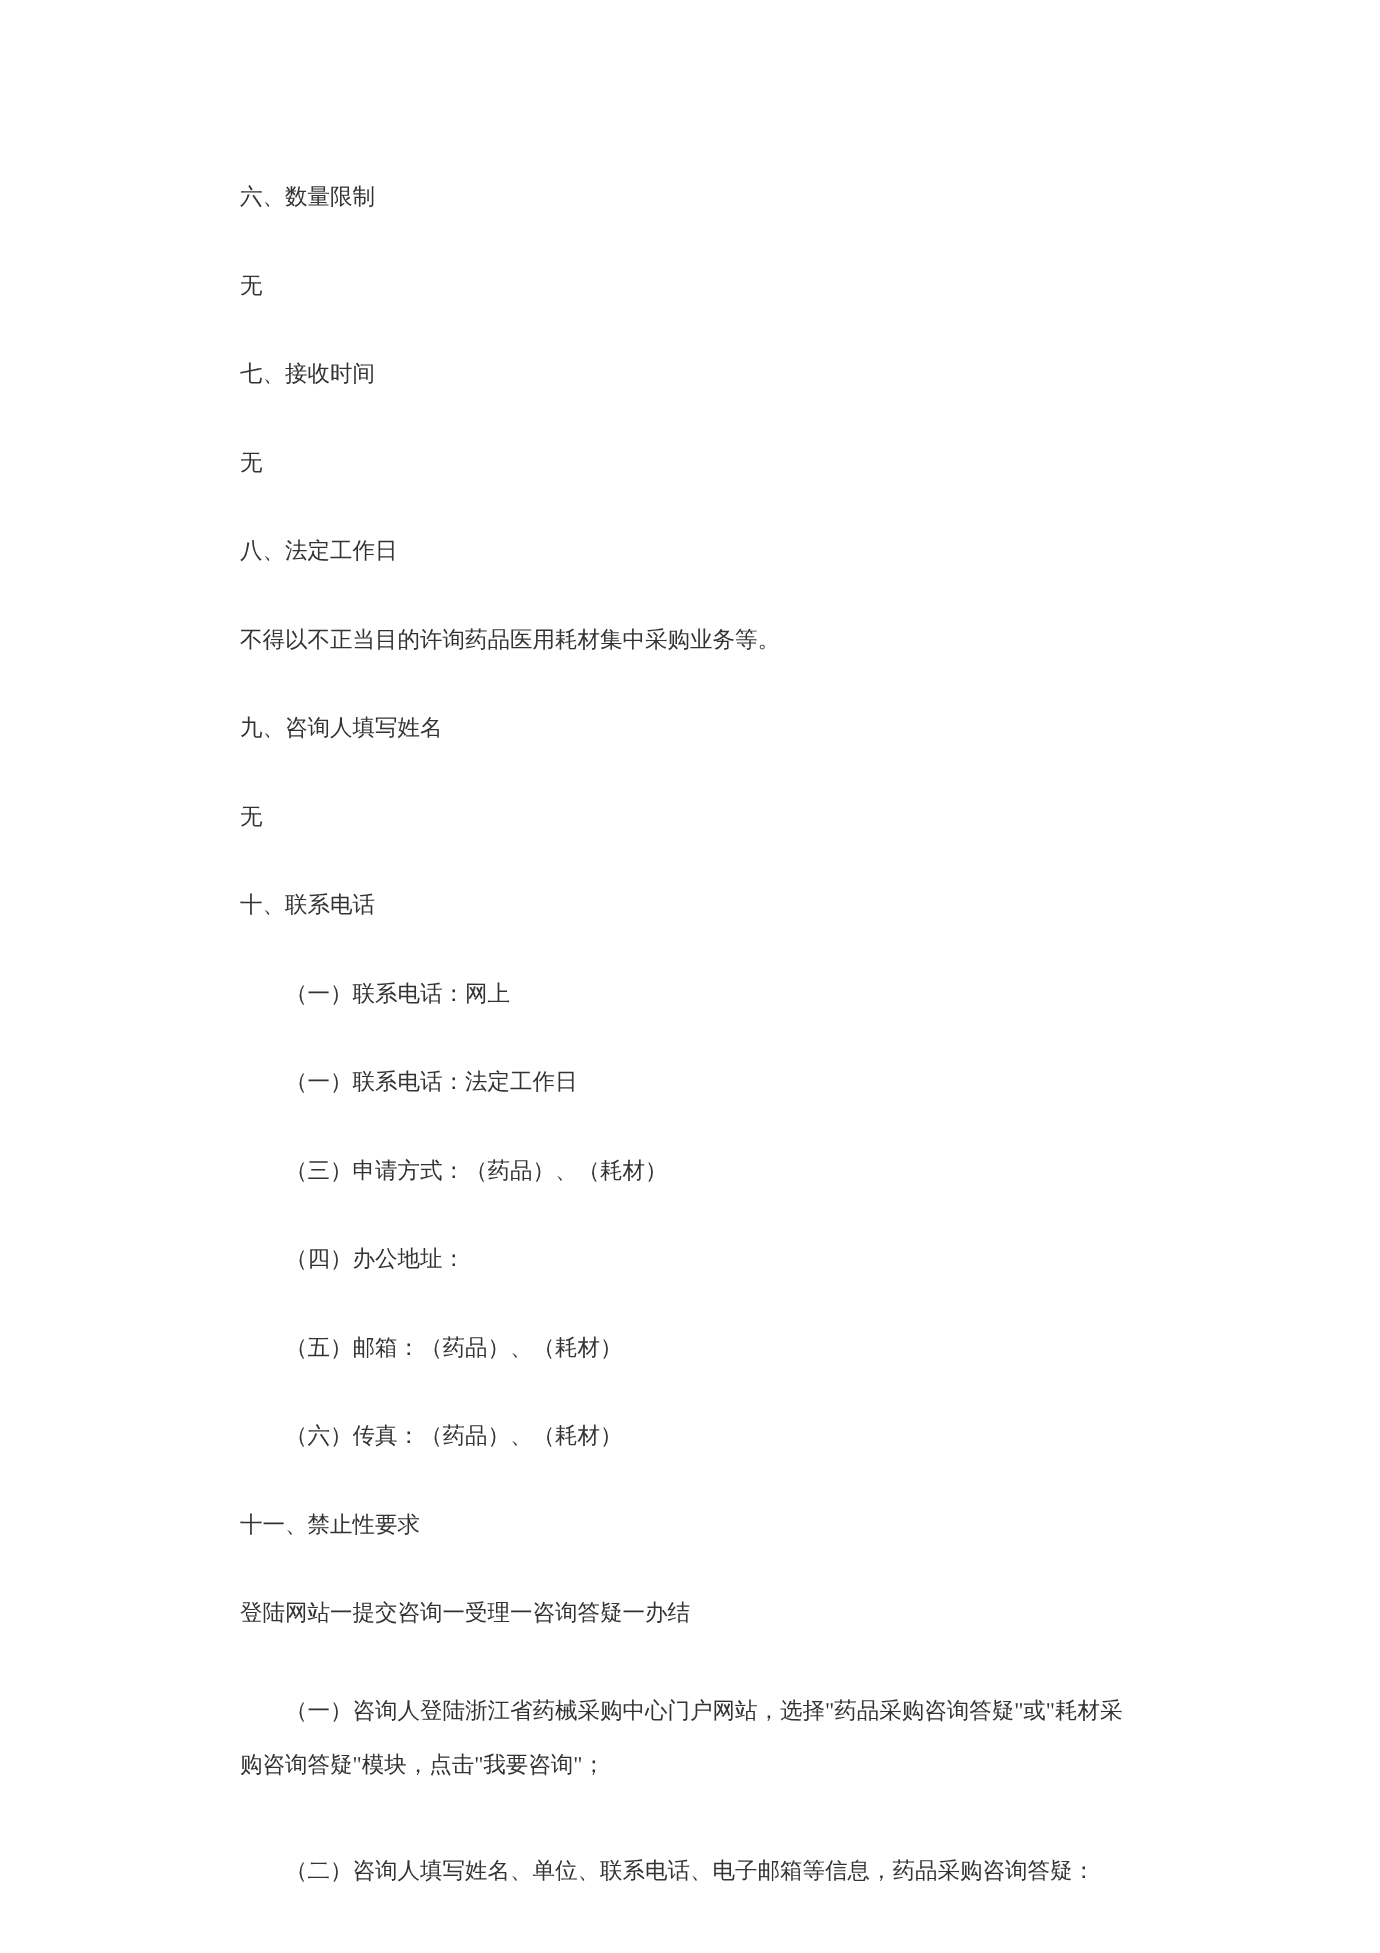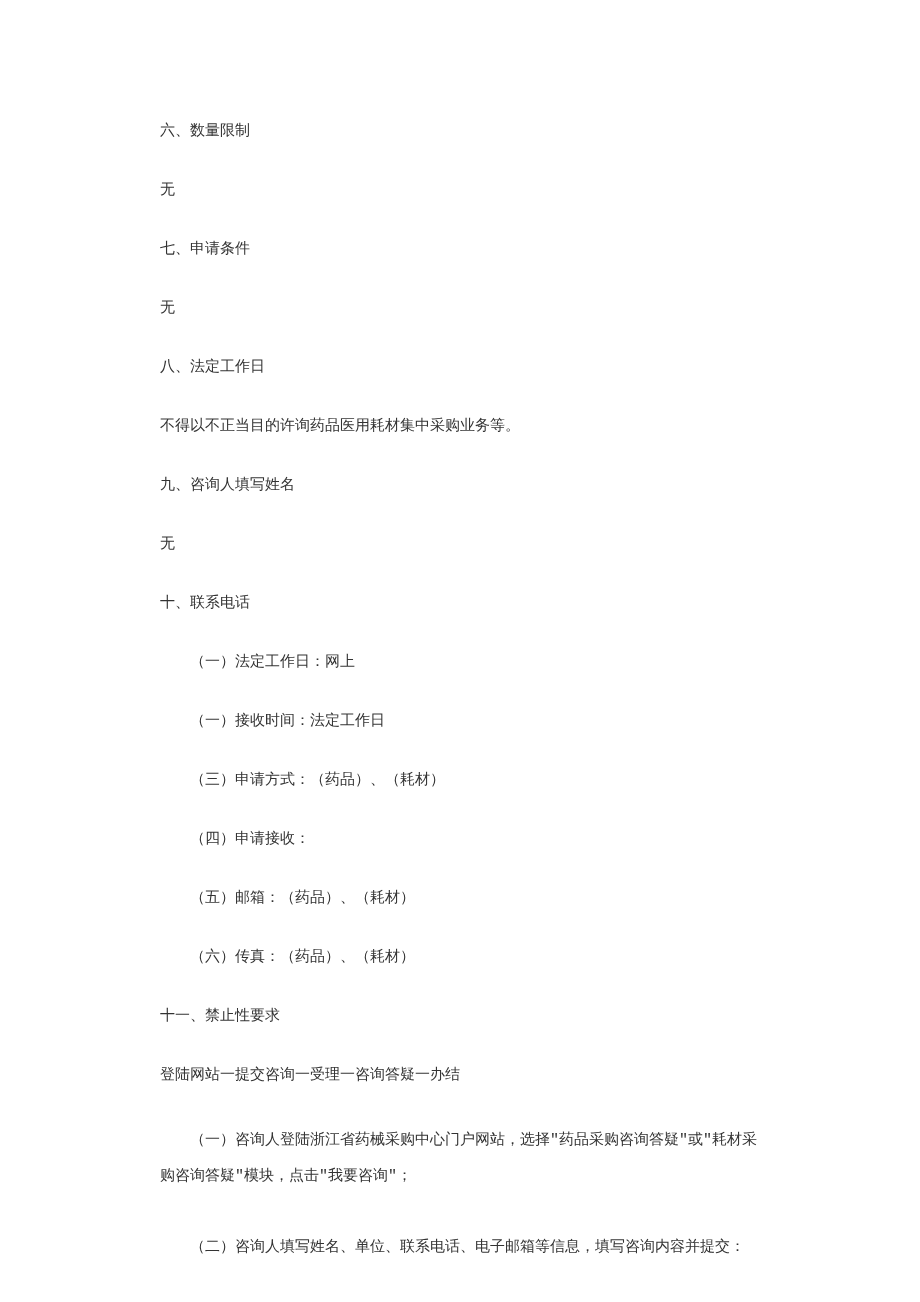--- a/index.html
+++ b/index.html
@@ -1,19 +1,18 @@
 <!DOCTYPE html>
 <html><head>
   <meta charset="utf-8">
   <style>
     * {
       margin: 0;
       padding: 0;
       box-sizing: border-box;
-      font-family: Liberation Mono, monospace;
     }
     body {
       width: 920px;
       min-height: 1302px;
       background: #ffffff;
       font-family: "SimSun", "宋体", serif;
       font-size: 15px;
       color: #333333;
       padding: 120px 160px 80px 160px;
       line-height: 1.6;
@@ -38,33 +37,33 @@
     .process-step.indented {
       text-indent: 30px;
     }
   </style>
 </head>
 <body>
 
 <div class="section-heading">六、数量限制</div>
 <div class="content-line">无</div>
 
-<div class="section-heading">七、申请条件</div>
+<div class="section-heading">七、接收时间</div>
 <div class="content-line">无</div>
 
 <div class="section-heading">八、法定工作日</div>
 <div class="content-line">不得以不正当目的许询药品医用耗材集中采购业务等。</div>
 
 <div class="section-heading">九、咨询人填写姓名</div>
 <div class="content-line">无</div>
 
 <div class="section-heading">十、联系电话</div>
-<div class="sub-item">（一）法定工作日：网上</div>
-<div class="sub-item">（一）接收时间：法定工作日</div>
+<div class="sub-item">（一）联系电话：网上</div>
+<div class="sub-item">（一）联系电话：法定工作日</div>
 <div class="sub-item">（三）申请方式：（药品）、（耗材）</div>
-<div class="sub-item">（四）申请接收：</div>
+<div class="sub-item">（四）办公地址：</div>
 <div class="sub-item">（五）邮箱：（药品）、（耗材）</div>
 <div class="sub-item">（六）传真：（药品）、（耗材）</div>
 
 <div class="section-heading">十一、禁止性要求</div>
 <div class="content-line">登陆网站一提交咨询一受理一咨询答疑一办结</div>
 <div class="process-step indented">（一）咨询人登陆浙江省药械采购中心门户网站，选择"药品采购咨询答疑"或"耗材采购咨询答疑"模块，点击"我要咨询"；</div>
-<div class="process-step indented">（二）咨询人填写姓名、单位、联系电话、电子邮箱等信息，填写咨询内容并提交：</div>
+<div class="process-step indented">（二）咨询人填写姓名、单位、联系电话、电子邮箱等信息，药品采购咨询答疑：</div>
 
 </body></html>

